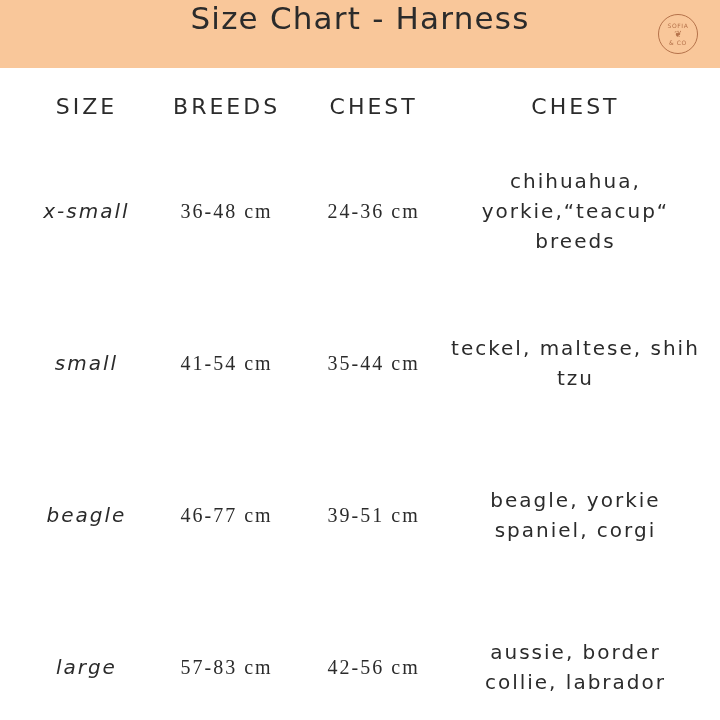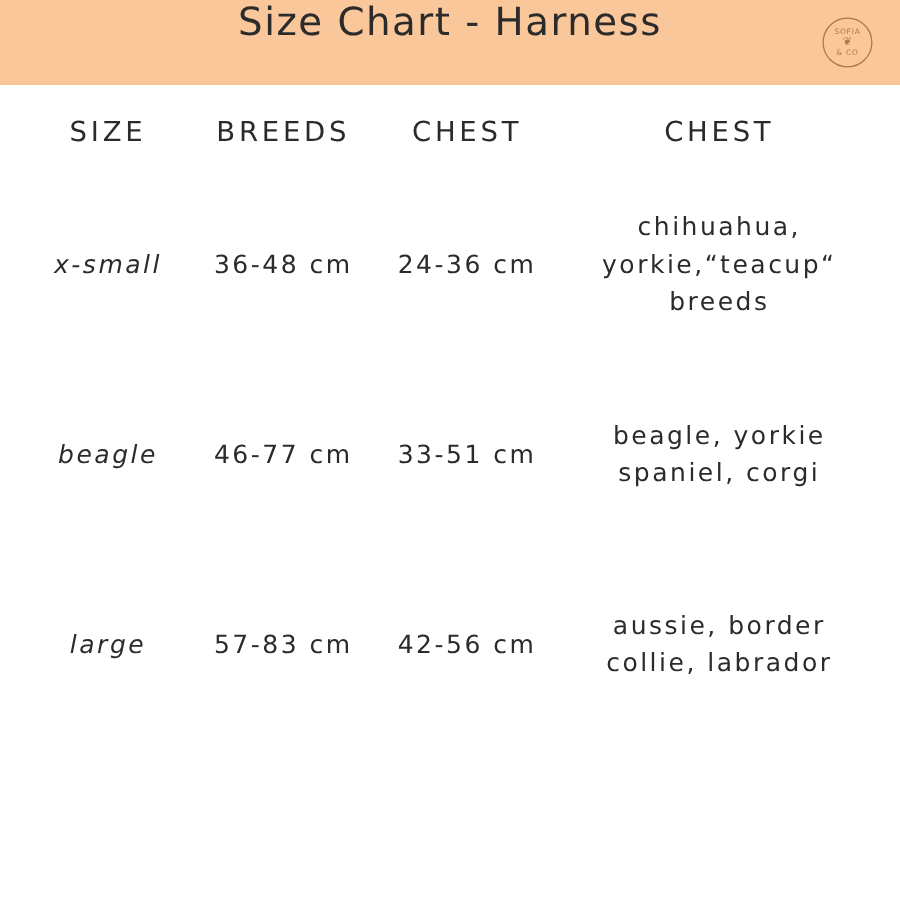--- a/index.html
+++ b/index.html
@@ -98,21 +98,21 @@
     text-align: center;
     vertical-align: middle;
     padding: 4px 2px;
   }
   col.c-size   { width: 20%; }
   col.c-chest  { width: 21%; }
   col.c-neck   { width: 22%; }
   col.c-breeds { width: 37%; }
 
   .row-size   { letter-spacing: 2.5px; font-style: italic; }
-  .row-meas   { letter-spacing: 1.5px; }
+  .row-meas   { letter-spacing: 1.5px; font-family: Liberation Serif, serif; }
   .row-breeds { letter-spacing: 1.5px; line-height: 1.5; padding-left: 6px; padding-right: 4px; }
 
   tr.data-row { height: 152px; }
 </style>
 </head>
 <body>
 
 <div class="page">
 
   <div class="header">
@@ -141,23 +141,29 @@
         </tr>
       </thead>
       <tbody>
         <tr class="data-row">
           <td class="row-size">x-small</td>
           <td class="row-meas">36-48 cm</td>
           <td class="row-meas">24-36 cm</td>
           <td class="row-breeds">chihuahua, yorkie,“teacup“ breeds</td>
         </tr>
         <tr class="data-row">
+          <td class="row-size">small</td>
+          <td class="row-meas">41-54 cm</td>
+          <td class="row-meas">35-44 cm</td>
+          <td class="row-breeds">teckel, maltese, shih tzu</td>
+        </tr>
+        <tr class="data-row">
           <td class="row-size">beagle</td>
           <td class="row-meas">46-77 cm</td>
-          <td class="row-meas">33-51 cm</td>
+          <td class="row-meas">39-51 cm</td>
           <td class="row-breeds">beagle, yorkie spaniel, corgi</td>
         </tr>
         <tr class="data-row">
           <td class="row-size">large</td>
           <td class="row-meas">57-83 cm</td>
           <td class="row-meas">42-56 cm</td>
           <td class="row-breeds">aussie, border collie, labrador</td>
         </tr>
       </tbody>
     </table>

